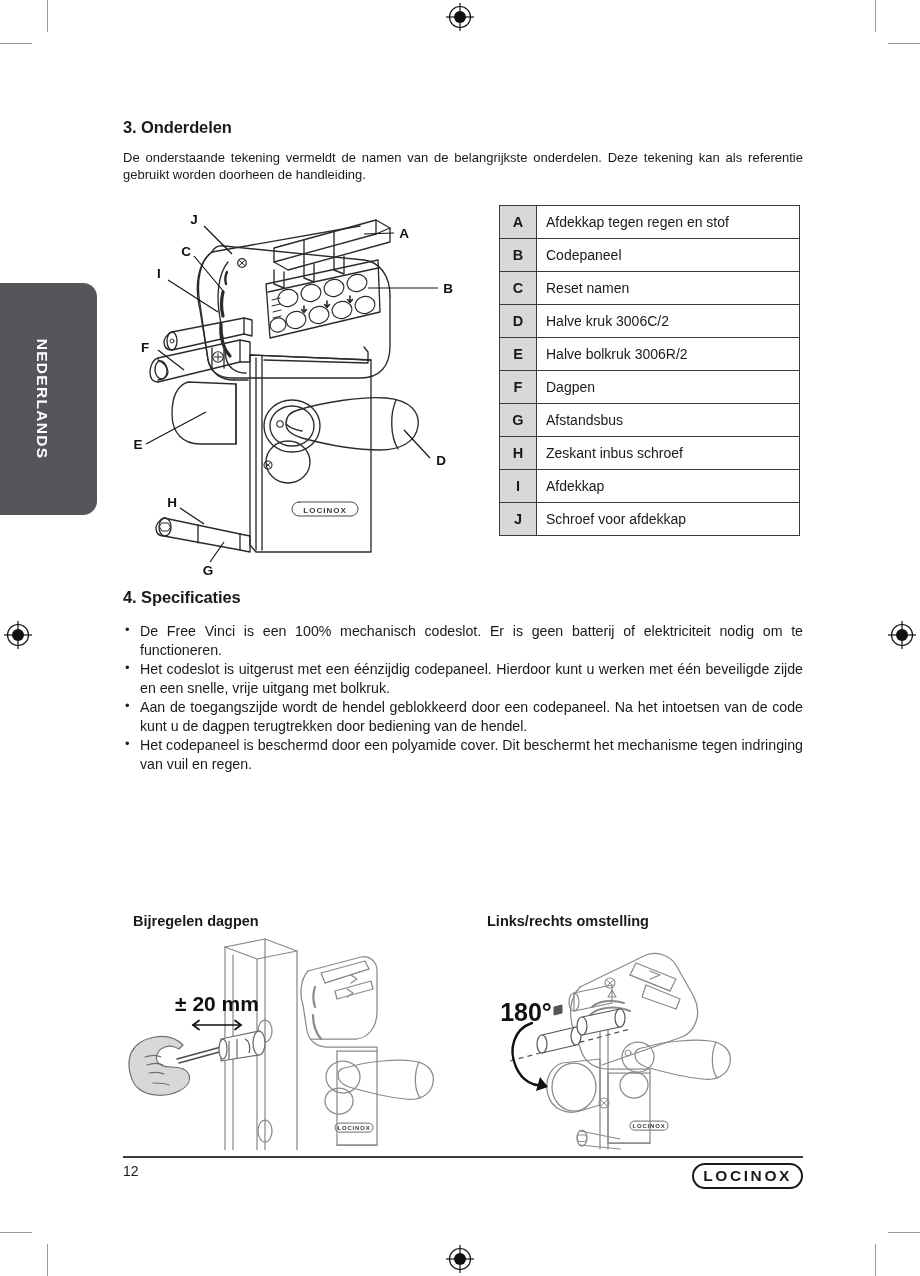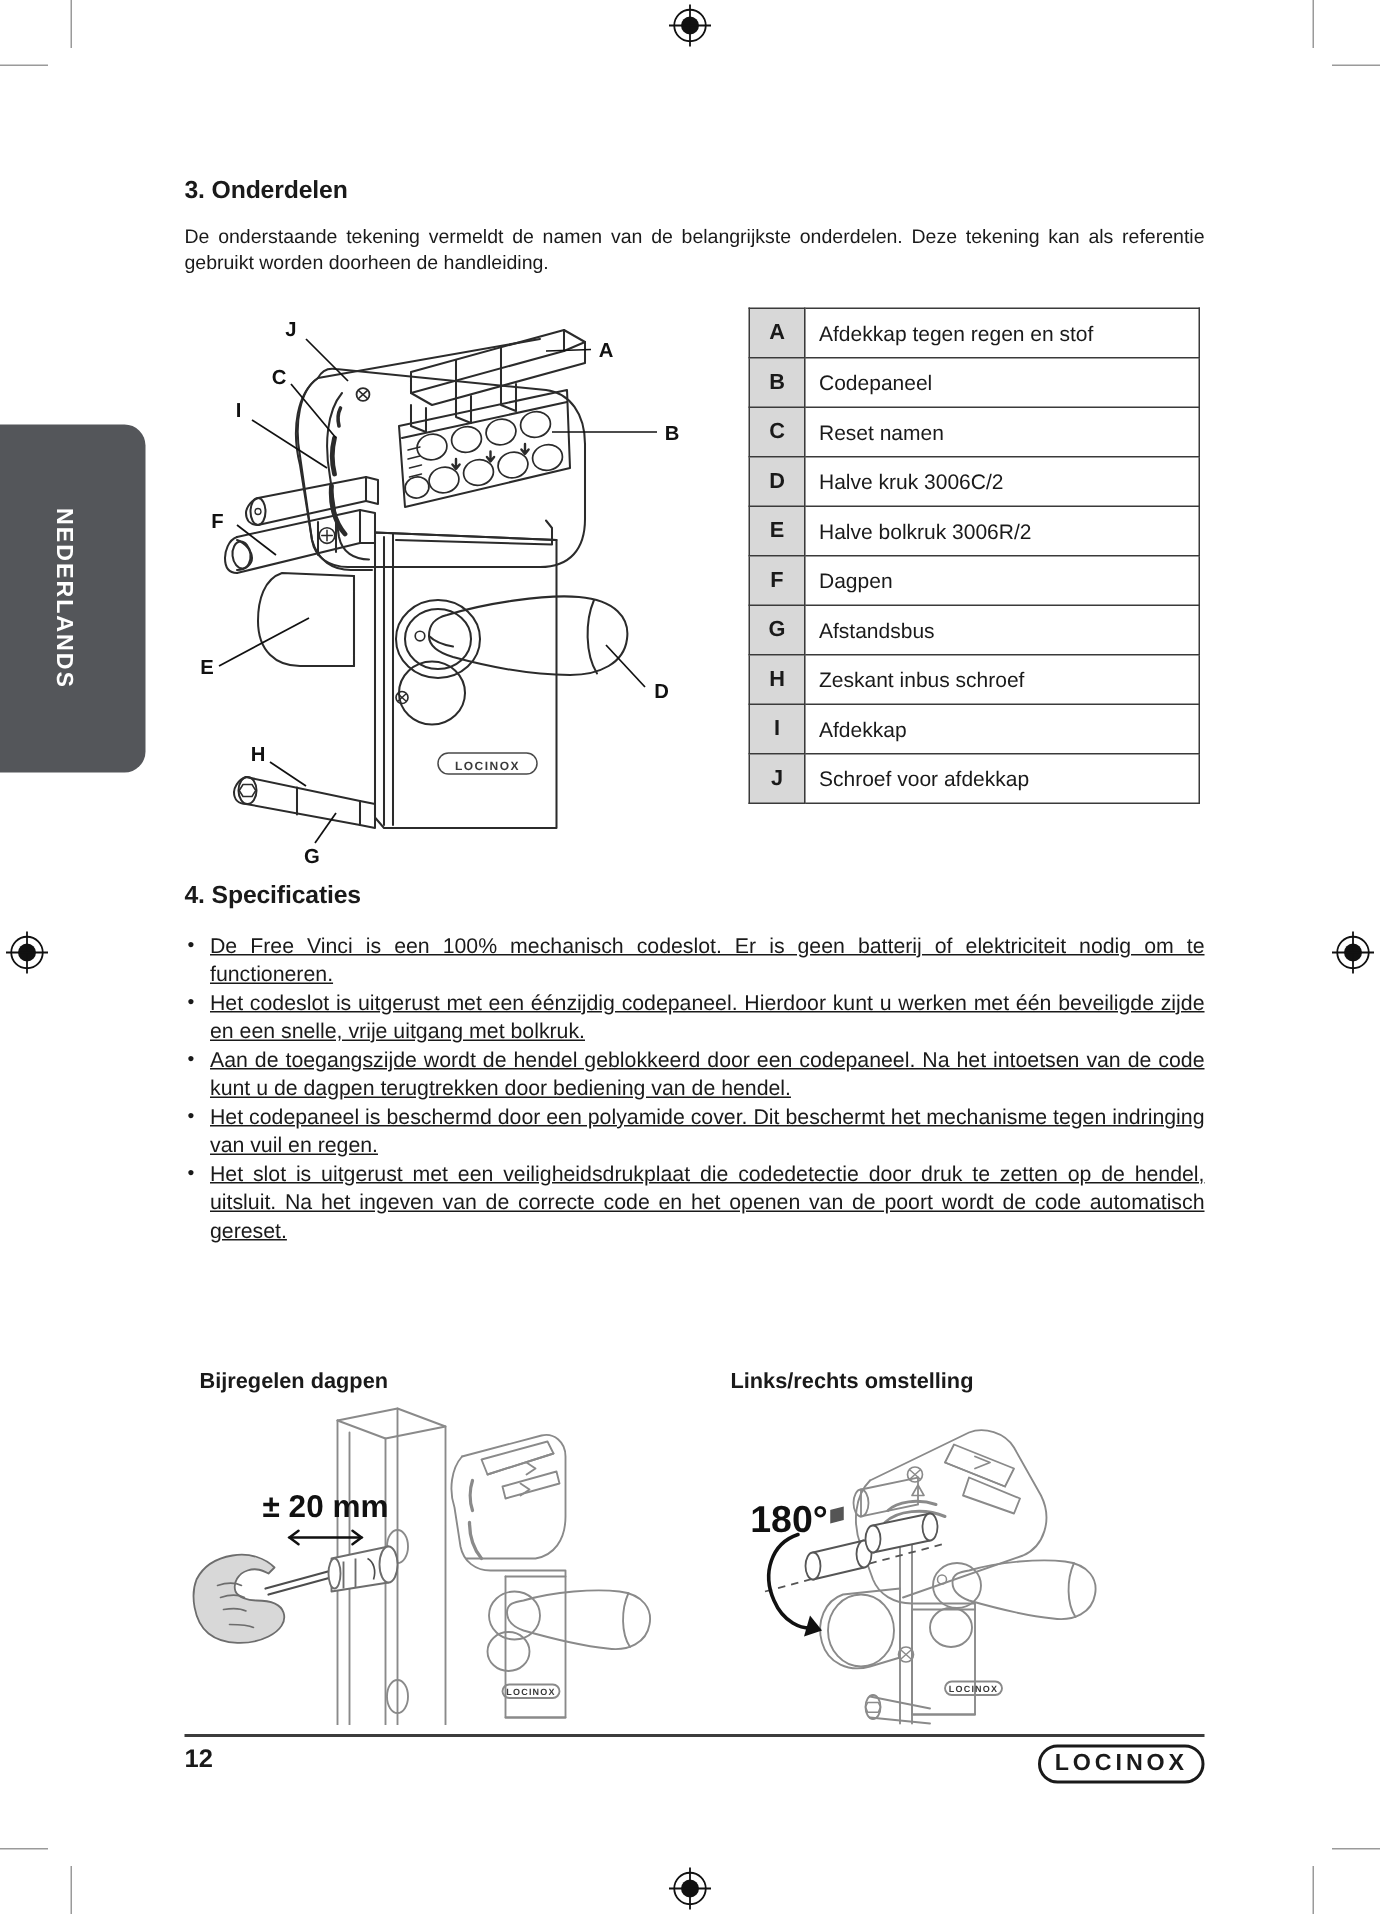--- a/index.html
+++ b/index.html
@@ -139,22 +139,22 @@
     left: 123px;
     top: 1156px;
     width: 680px;
     height: 2px;
     background: #3c3c3c;
   }
   .page-number {
     position: absolute;
     left: 123px;
     top: 1163px;
-    font-size: 17px;
-    font-weight: bold;
+    font-size: 14px;
+    font-weight: normal;
     font-family: "Liberation Sans", sans-serif;
   }
   .brand-logo {
     position: absolute;
     right: 117px;
     top: 1163px;
     border: 2.2px solid #1a1a1a;
     border-radius: 13px;
     padding: 1px 9px 2px 9px;
     font-size: 15.5px;
@@ -431,27 +431,26 @@
       <td class="key">J</td>
       <td class="val">Schroef voor afdekkap</td>
     </tr>
   </tbody>
 </table>
 
 <div class="content" style="top:588px;">
   <h2 class="section-heading">4. Specificaties</h2>
 </div>
 
-<div class="content" style="top:622px;text-decoration:underline;">
+<div class="content" style="top:622px;">
   <ul class="specs">
     <li>De Free Vinci is een 100% mechanisch codeslot. Er is geen batterij of elektriciteit nodig om te functioneren.</li>
     <li>Het codeslot is uitgerust met een éénzijdig codepaneel. Hierdoor kunt u werken met één beveiligde zijde en een snelle, vrije uitgang met bolkruk.</li>
     <li>Aan de toegangszijde wordt de hendel geblokkeerd door een codepaneel. Na het intoetsen van de code kunt u de dagpen terugtrekken door bediening van de hendel.</li>
     <li>Het codepaneel is beschermd door een polyamide cover. Dit beschermt het mechanisme tegen indringing van vuil en regen.</li>
-    <li>Het slot is uitgerust met een veiligheidsdrukplaat die codedetectie door druk te zetten op de hendel, uitsluit. Na het ingeven van de correcte code en het openen van de poort wordt de code automatisch gereset.</li>
   </ul>
 </div>
 
 <div style="position:absolute; left:133px; top:913px;">
   <h3 class="fig-heading">Bijregelen dagpen</h3>
 </div>
 <div style="position:absolute; left:487px; top:913px;">
   <h3 class="fig-heading">Links/rechts omstelling</h3>
 </div>
 

